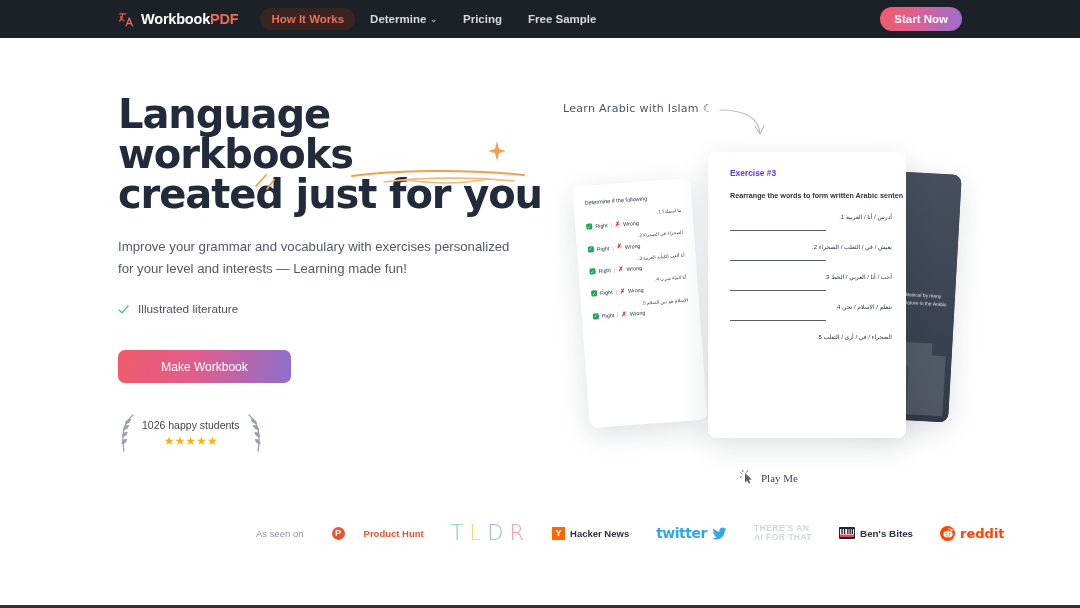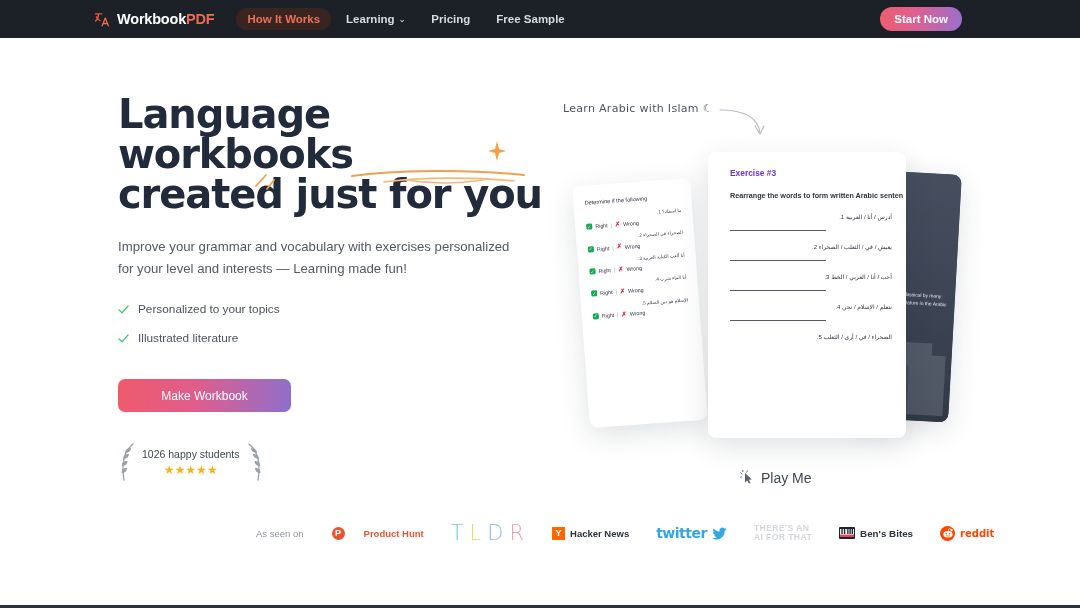--- a/index.html
+++ b/index.html
@@ -10,21 +10,21 @@
     overflow: hidden;
   }
   .page { position: relative; width: 1080px; height: 608px; background:#fff; }
 
   
   .navbar {
     position:absolute; top:0; left:0; width:1080px; height:38px;
     background:#1c2128;
     display:flex; align-items:center;
   }
-  .nav-inner { display:flex; align-items:center; width:100%; padding:0 118px 0 94px; }
+  .nav-inner { display:flex; align-items:center; width:100%; padding:0 118px 0 118px; }
   .brand { display:flex; align-items:center; gap:6px; margin-right:22px; }
   .brand-icon { width:17px; height:17px; display:block; }
   .brand-text { font-size:14.5px; font-weight:bold; color:#ffffff; letter-spacing:-.2px; white-space:nowrap; }
   .brand-text .pdf { color:#ef6a52; }
   .nav-links { display:flex; align-items:center; gap:4px; }
   .nav-link {
     font-size:11.5px; font-weight:bold; color:#d8dadd;
     padding:5px 11px; border-radius:12px; white-space:nowrap; cursor:pointer;
     display:flex; align-items:center; gap:4px;
   }
@@ -118,41 +118,41 @@
   .annot { position:absolute; left:563px; top:102px; }
   .annot-text {
     font-size:11px; color:#4b5666; white-space:nowrap;
     font-family:"DejaVu Sans", sans-serif; letter-spacing:.3px;
   }
   .annot-arrow { position:absolute; left:155px; top:5px; width:50px; height:32px; }
 
   
   .playme { position:absolute; left:740px; top:470px; display:flex; align-items:center; gap:5px; cursor:pointer; }
   .cursor-icon { width:16px; height:16px; display:block; }
-  .playme span { font-size:14px; color:#3f4754; }
+  .playme span { font-size:11px; color:#3f4754;font-family:Liberation Serif, serif; }
 
   
   .asseen { position:absolute; left:256px; top:521px; display:flex; align-items:center; gap:0; }
   .asseen-label { font-size:9.5px; color:#8b929c; margin-right:28px; white-space:nowrap; }
   .logo { display:flex; align-items:center; gap:5px; margin-right:27px; white-space:nowrap; }
   .ph-circle { width:13px; height:13px; border-radius:50%; background:#ea5331; color:#fff;
                font-size:9px; font-weight:bold; display:flex; align-items:center; justify-content:center; }
   .ph-text { font-size:9.5px; font-weight:bold; color:#ea5331;padding-left:14px; }
   .tldr { font-size:21px; font-weight:300; letter-spacing:1px; font-family:"DejaVu Sans", sans-serif; }
   .tldr .t{color:#6fd0d0;} .tldr .l{color:#f5d06a;} .tldr .d{color:#8fb8e8;} .tldr .r{color:#f59aa8;}
   .hn-sq { width:13px; height:13px; background:#ff6600; color:#fff; font-size:9px; font-weight:bold;
            display:flex; align-items:center; justify-content:center; }
   .hn-text { font-size:9.5px; font-weight:bold; color:#2b3340; }
   .tw-text { font-size:14px; font-weight:bold; color:#32a7e0; font-family:"DejaVu Sans", sans-serif; letter-spacing:-.5px; }
   .tw-bird { width:15px; height:13px; display:block; }
   .taft { font-size:8.6px; font-weight:bold; line-height:9.5px; color:#d3d7dc; letter-spacing:.4px; }
   .bb-icon { width:16px; height:12px; display:block; }
   .bb-text { font-size:9.8px; font-weight:bold; color:#2b3340; }
   .rd-circle { width:15px; height:15px; border-radius:50%; background:#ff4500; display:flex; align-items:center; justify-content:center; }
-  .rd-text { font-size:10px; font-weight:bold; color:#ff4500; font-family:"DejaVu Sans", sans-serif; }
+  .rd-text { font-size:13px; font-weight:bold; color:#ff4500; font-family:"DejaVu Sans", sans-serif; }
 
   .bottom-rule { position:absolute; left:0; top:605px; width:1080px; height:3px; background:#2b323c; }
 </style>
 </head>
 <body>
 
 <div class="page">
 
   <div class="navbar">
     <div class="nav-inner">
@@ -161,21 +161,21 @@
           <path d="M2 4h9M6.2 4v1.6c0 3.4-1.4 6.4-4 8.6M3.4 8.2c.9 2.4 2.6 4.3 4.9 5.4" stroke="#e8553c" stroke-width="1.9" fill="none" stroke-linecap="round"></path>
           <path d="M11.5 21l4.4-11 4.4 11M13.3 17.6h5.2" stroke="#ef6a52" stroke-width="1.9" fill="none" stroke-linecap="round" stroke-linejoin="round"></path>
         </svg>
         <div class="brand-text"><span>Workbook</span><span class="pdf">PDF</span></div>
       </div>
       <div class="nav-links">
         <div class="nav-link active">
             <span>How It Works</span>
           </div>
         <div class="nav-link">
-          <span>Learning</span>
+          <span>Determine</span>
           <span class="caret">⌄</span>
         </div>
         <div class="nav-link">
             <span>Pricing</span>
           </div>
         <div class="nav-link">
             <span>Free Sample</span>
           </div>
       </div>
       <div class="nav-spacer"></div>
@@ -197,26 +197,20 @@
       </svg>
       <svg class="ticks" viewBox="0 0 30 22">
         <path d="M2 14 L12 3" stroke="#f0a04b" stroke-width="1.8" stroke-linecap="round"></path>
         <path d="M13 17 L20 8" stroke="#f0a04b" stroke-width="1.8" stroke-linecap="round"></path>
       </svg>
     </h1>
 
     <p class="subtext">Improve your grammar and vocabulary with exercises personalized for your level and interests — Learning made fun!</p>
 
     <div class="features">
-      <div class="feature">
-        <svg class="check" viewBox="0 0 12 12">
-            <path d="M1 6.4 L4.4 9.6 L11 2" stroke="#3cc469" stroke-width="1.4" fill="none" stroke-linecap="round" stroke-linejoin="round"></path>
-          </svg>
-        <span>Personalized to your topics</span>
-      </div>
       <div class="feature">
         <svg class="check" viewBox="0 0 12 12">
             <path d="M1 6.4 L4.4 9.6 L11 2" stroke="#3cc469" stroke-width="1.4" fill="none" stroke-linecap="round" stroke-linejoin="round"></path>
           </svg>
         <span>Illustrated literature</span>
       </div>
     </div>
 
     <button class="make-btn">Make Workbook</button>
 

